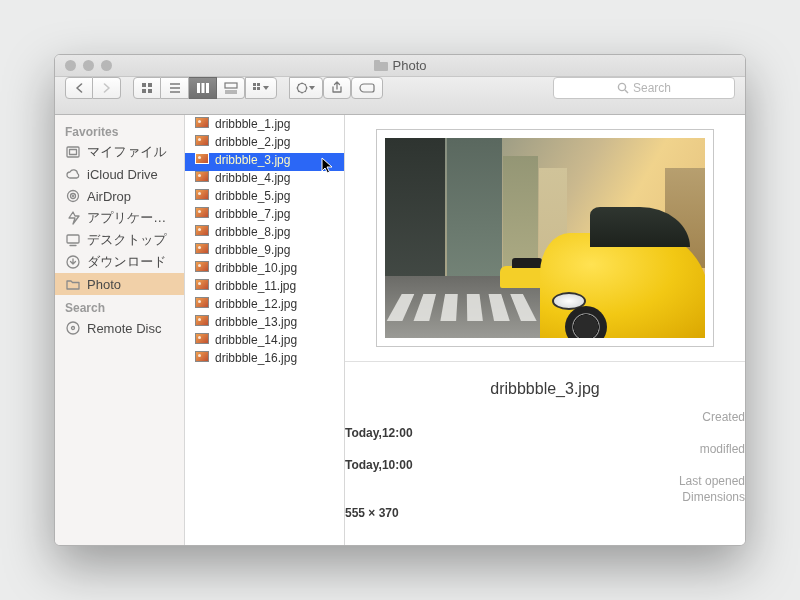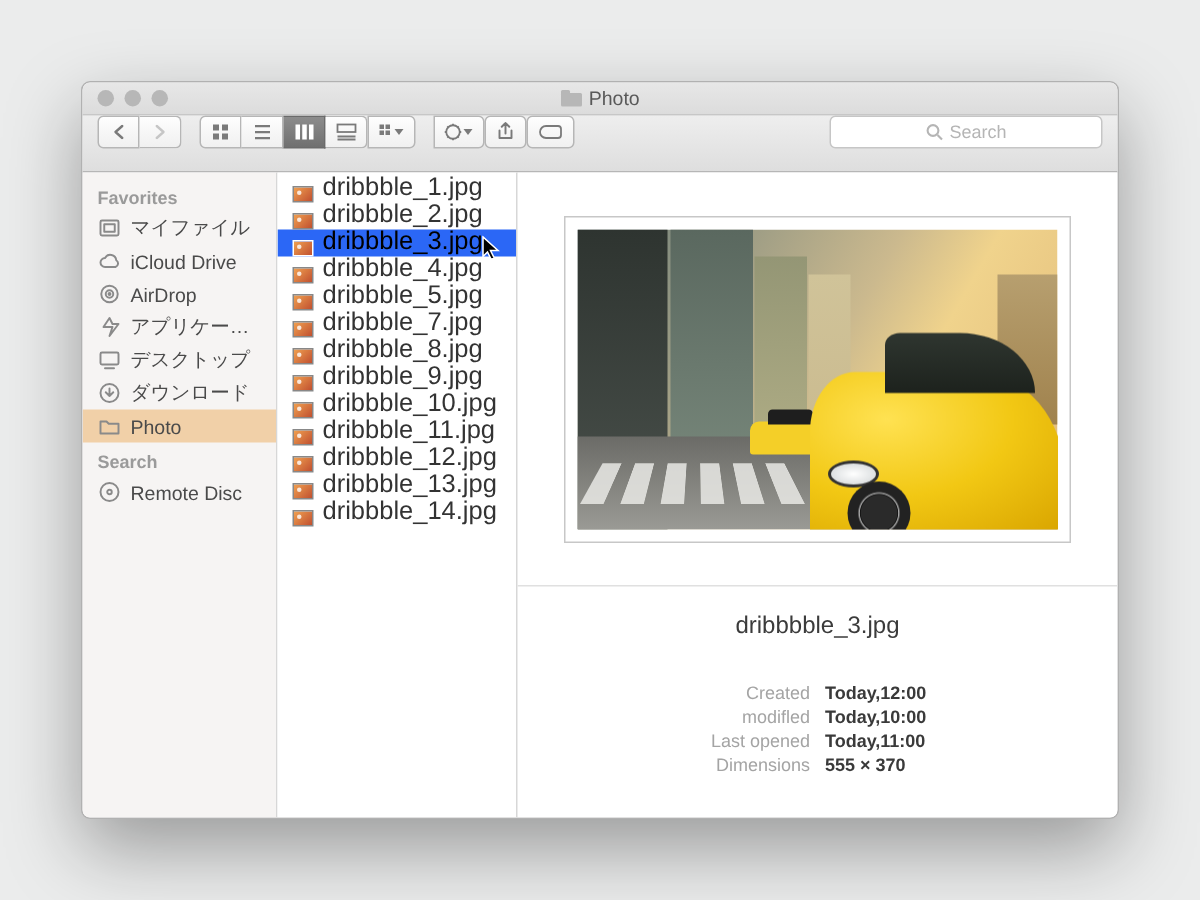--- a/index.html
+++ b/index.html
@@ -156,32 +156,32 @@
   }
   .filelist {
     width: 160px;
     border-right: 1px solid #d7d7d7;
     overflow: auto;
     padding: 2px 0;
     background: #fff;
   }
   .file-item {
     display: flex;
-    align-items: flex-end;
+    align-items: flex-start;
     gap: 6px;
     height: 18px;
     padding: 0 10px;
-    font-size: 17px;
+    font-size: 12px;
     color: #333;
     white-space: nowrap;
     cursor: default;
   }
   .file-item.selected {
     background: #2b67f6;
-    color: #000000;
+    color: #fef9c3;
   }
   .thumb-ic {
     width: 14px; height: 11px; border: 1px solid #888; background: linear-gradient(135deg,#f0a050,#c05030);
     flex-shrink: 0;
     position: relative;
   }
   .thumb-ic::after {
     content: ""; position:absolute; top:2px; left:2px; width:3px;height:3px;border-radius:50%;background:#fffc;
   }
   .file-item.selected .thumb-ic { border-color: #fff; }
@@ -257,25 +257,25 @@
   }
   .taxi2::before { content:""; position:absolute; top:-8px; left:12px; width:30px;height:10px;background:#1e1e1e;border-radius:3px 3px 0 0;}
   .preview-bot {
     flex: 0 0 auto;
     padding: 18px 0 28px 0;
   }
   .pv-name {
     text-align: center;
     font-size: 16px;
     color: #3b3b3b;
-    margin-bottom: 28px;
+    margin-bottom: 12px;
   }
   .meta {
     display: grid;
-    grid-template-columns: 1fr 1fr;
+    grid-template-columns: 1fr;
     column-gap: 10px;
     row-gap: 2px;
     font-size: 12px;
   }
   .meta .k { text-align: right; color: #a4a4a4; }
   .meta .v { text-align: left; color: #3a3a3a; font-weight: 600; }
 </style>
 </head>
 <body>
 
@@ -520,20 +520,24 @@
           <span class="thumb-ic"></span>
           <span>dribbble_12.jpg</span>
         </div>
         <div class="file-item">
           <span class="thumb-ic"></span>
           <span>dribbble_13.jpg</span>
         </div>
         <div class="file-item">
           <span class="thumb-ic"></span>
           <span>dribbble_14.jpg</span>
+        </div>
+        <div class="file-item">
+          <span class="thumb-ic"></span>
+          <span>dribbble_16.jpg</span>
         </div>
         <div style="position: absolute; left: 136px; top: 42px;">
           <svg width="14" height="18" viewBox="0 0 14 18">
             <path d="M1 1l0 13 3-3 2.5 5 2-1-2.5-5 5 0z" fill="#000" stroke="#fff" stroke-width="1"></path>
           </svg>
         </div>
       </div>
 
     <div class="preview">
       <div class="preview-top">
@@ -556,21 +560,20 @@
         </div>
       </div>
       <div class="preview-bot">
         <div class="pv-name">dribbbble_3.jpg</div>
         <div class="meta" id="meta">
             <div class="k">Created</div>
             <div class="v">Today,12:00</div>
             <div class="k">modifled</div>
             <div class="v">Today,10:00</div>
             <div class="k">Last opened</div>
-            <div class="v">Today,11:00</div>
             <div class="k">Dimensions</div>
             <div class="v">555 × 370</div>
           </div>
       </div>
     </div>
 
   </div>
 </div>
 
 </body></html>

